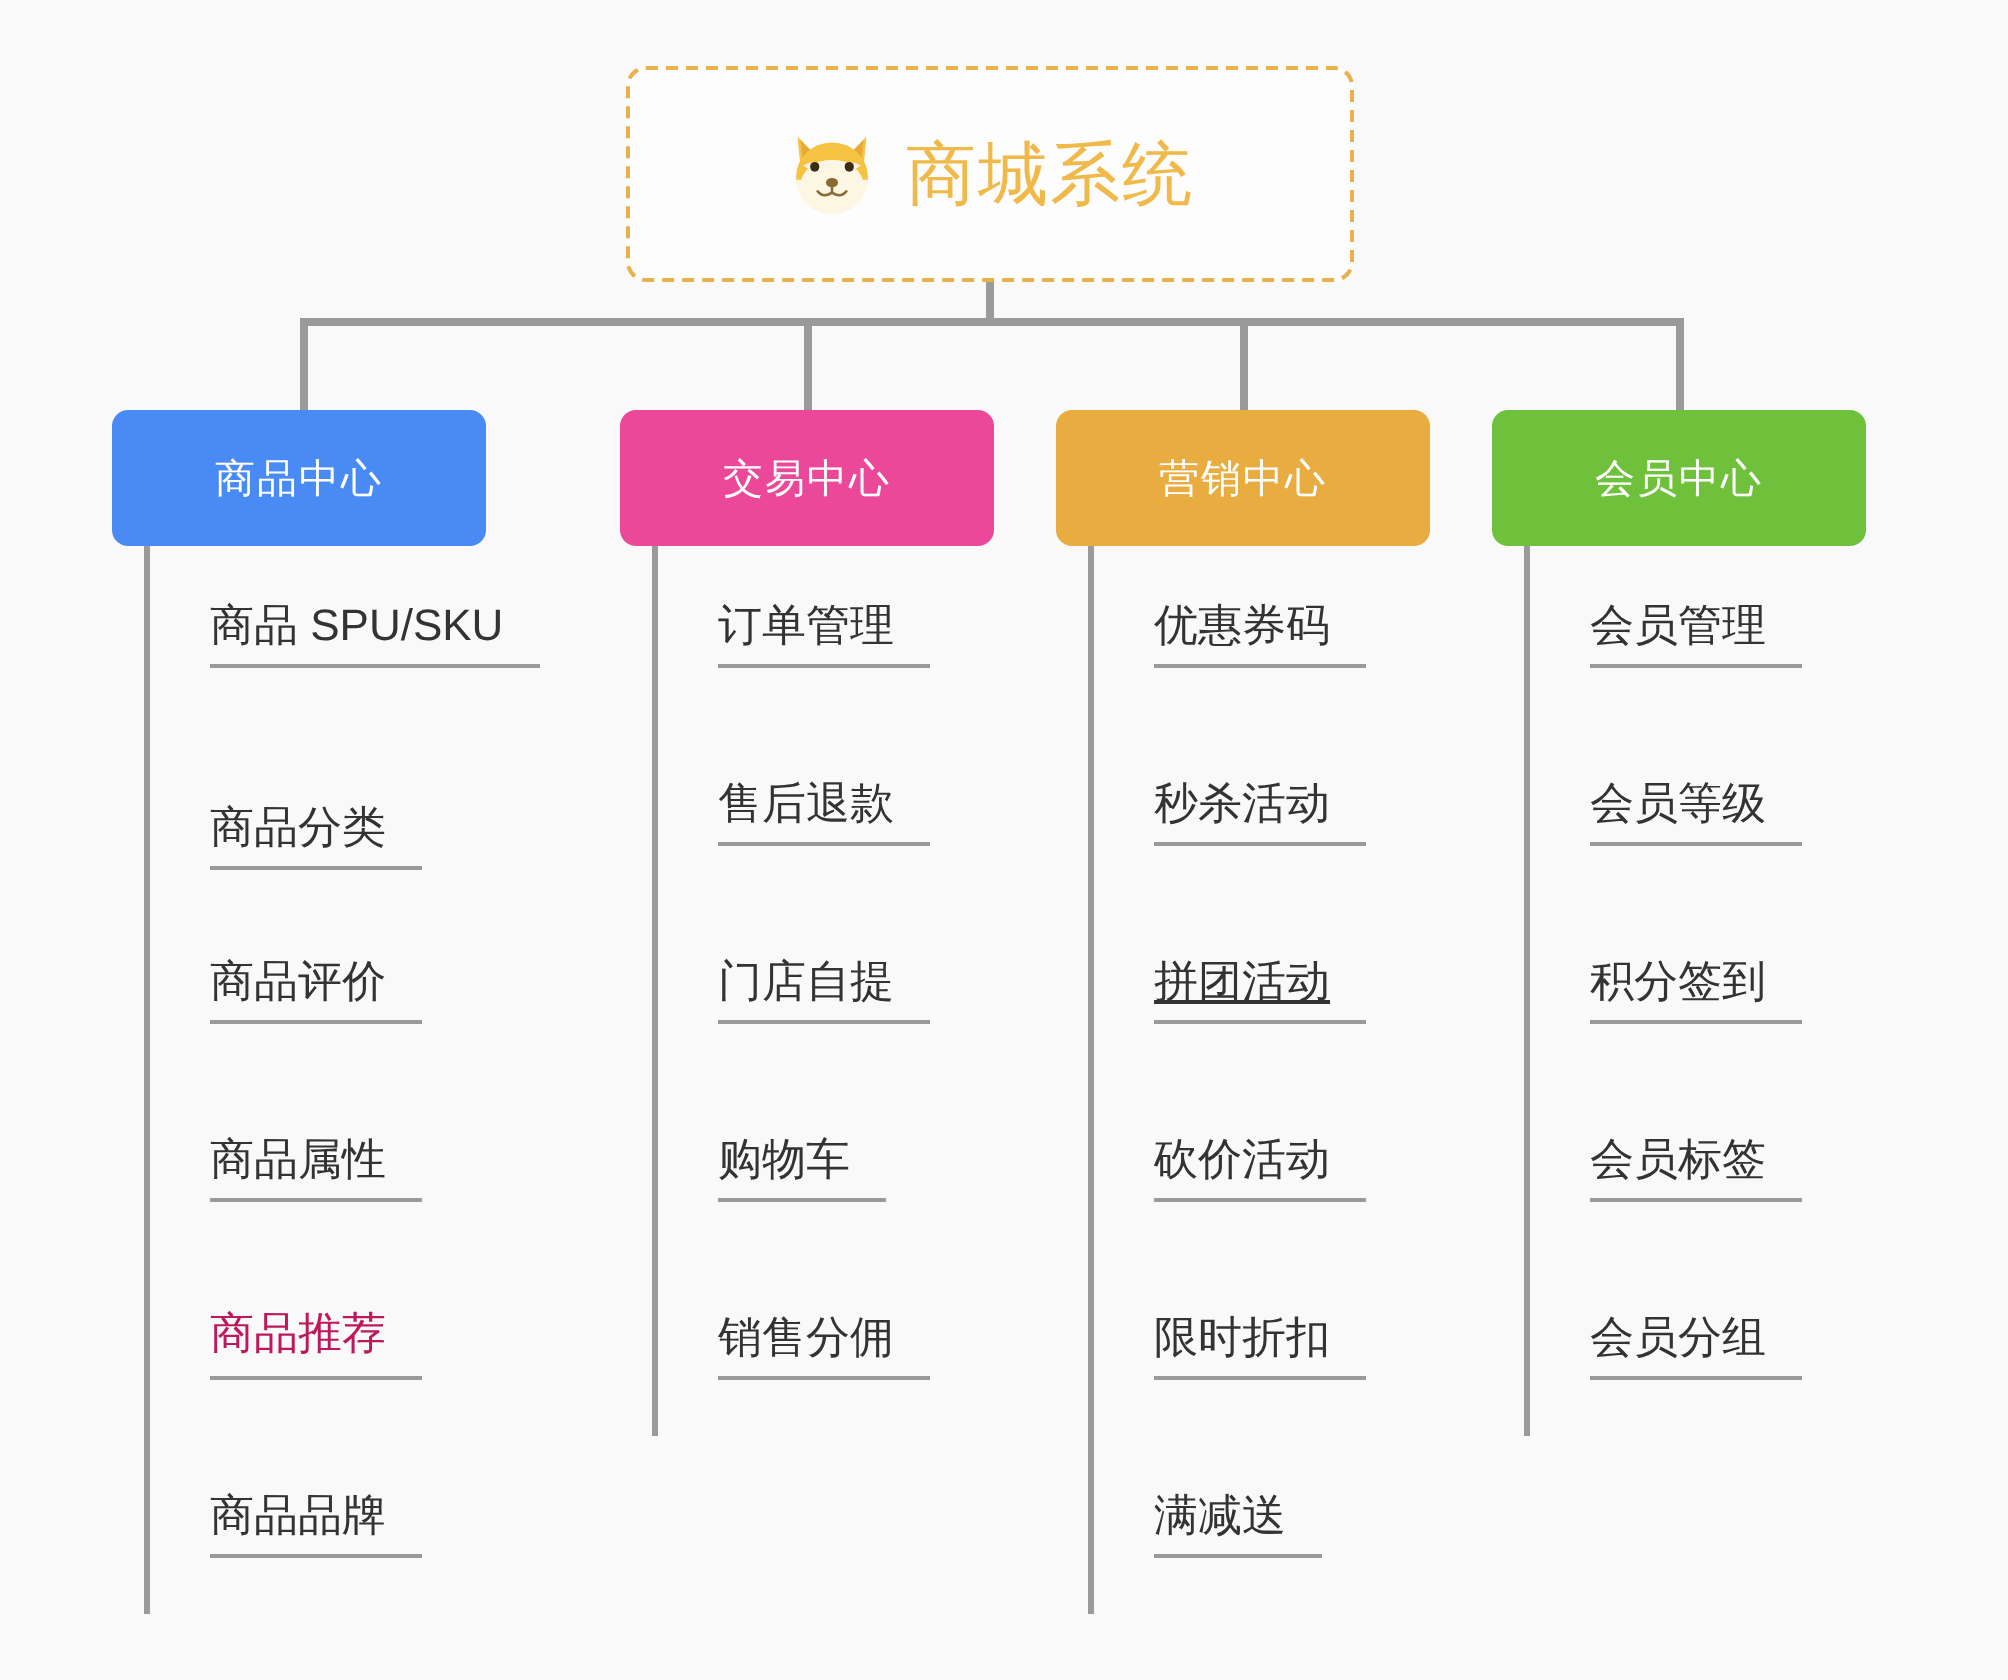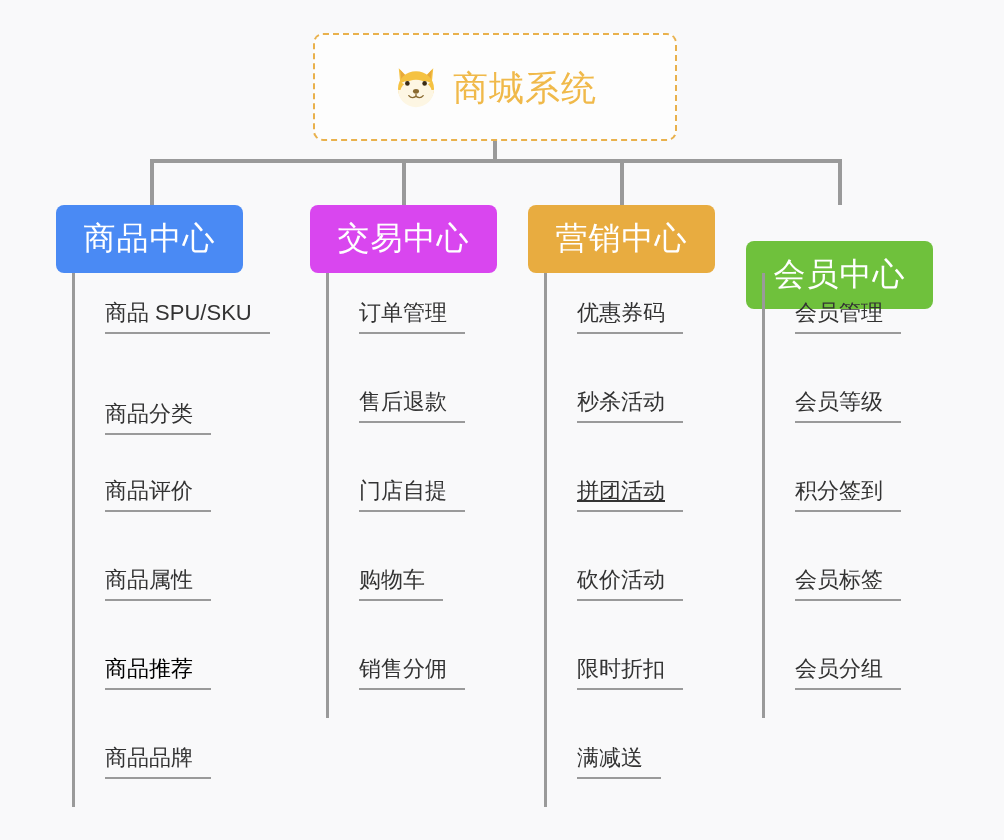--- a/index.html
+++ b/index.html
@@ -50,21 +50,21 @@
     top: 205px;
   }
   .branch-head {
     width: 187px;
     height: 68px;
     border-radius: 8px;
     display: flex;
     align-items: center;
     justify-content: center;
     color: #ffffff;
-    font-size: 32px;
+    font-size: 20px;
     letter-spacing: 1px;
   }
   .leaf-list {
     position: absolute;
     left: 16px;
     top: 68px;
     border-left: 3px solid #9a9a9a;
     padding-top: 0;
   }
   .leaf {
@@ -126,30 +126,30 @@
       <div class="leaf">
           <span class="leaf-text" style="color: rgb(51, 51, 51); border-bottom-color: rgb(154, 154, 154); margin-top: 24px;">商品分类</span>
         </div>
       <div class="leaf">
           <span class="leaf-text" style="color: rgb(51, 51, 51); border-bottom-color: rgb(154, 154, 154);">商品评价</span>
         </div>
       <div class="leaf">
           <span class="leaf-text" style="color: rgb(51, 51, 51); border-bottom-color: rgb(154, 154, 154);">商品属性</span>
         </div>
       <div class="leaf">
-          <span class="leaf-text" style="color: #000000; border-bottom-color: rgb(154, 154, 154);">商品推荐</span>
+          <span class="leaf-text" style="color: #be185d; border-bottom-color: rgb(154, 154, 154); font-family: Liberation Mono, monospace;">商品推荐</span>
         </div>
       <div class="leaf">
           <span class="leaf-text" style="color: rgb(51, 51, 51); border-bottom-color: rgb(154, 154, 154);">商品品牌</span>
         </div>
     </div>
   </div>
 
   <div class="branch" style="left:310px;">
-    <div class="branch-head" style="background: #d946ef;">
+    <div class="branch-head" style="background: #ec4899;">
       <span>交易中心</span>
     </div>
     <div class="leaf-list" style="border-left-color: rgb(154, 154, 154);">
       <div class="leaf">
           <span class="leaf-text" style="color: rgb(51, 51, 51); border-bottom-color: rgb(154, 154, 154);">订单管理</span>
         </div>
       <div class="leaf">
           <span class="leaf-text" style="color: rgb(51, 51, 51); border-bottom-color: rgb(154, 154, 154);">售后退款</span>
         </div>
       <div class="leaf">
@@ -184,21 +184,21 @@
       <div class="leaf">
           <span class="leaf-text" style="color: rgb(51, 51, 51); border-bottom-color: rgb(154, 154, 154);">限时折扣</span>
         </div>
       <div class="leaf">
           <span class="leaf-text" style="color: rgb(51, 51, 51); border-bottom-color: rgb(154, 154, 154);">满减送</span>
         </div>
     </div>
   </div>
 
   <div class="branch" style="left:746px;">
-    <div class="branch-head" style="background: rgb(111, 193, 60); margin-top: 36px;">
+    <div class="branch-head" style="background: rgb(111, 193, 60);">
       <span>会员中心</span>
     </div>
     <div class="leaf-list" style="border-left-color: rgb(154, 154, 154);">
       <div class="leaf">
           <span class="leaf-text" style="color: rgb(51, 51, 51); border-bottom-color: rgb(154, 154, 154);">会员管理</span>
         </div>
       <div class="leaf">
           <span class="leaf-text" style="color: rgb(51, 51, 51); border-bottom-color: rgb(154, 154, 154);">会员等级</span>
         </div>
       <div class="leaf">

